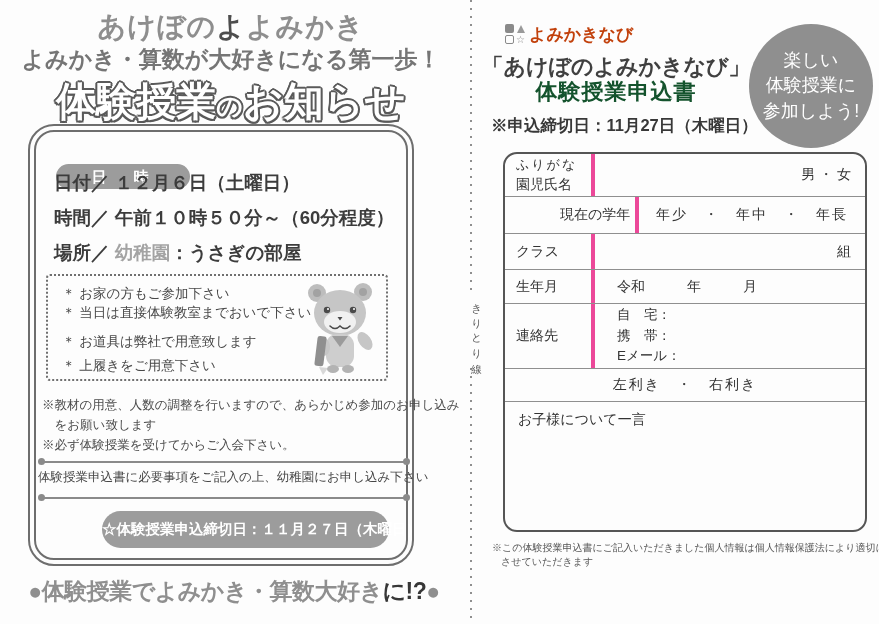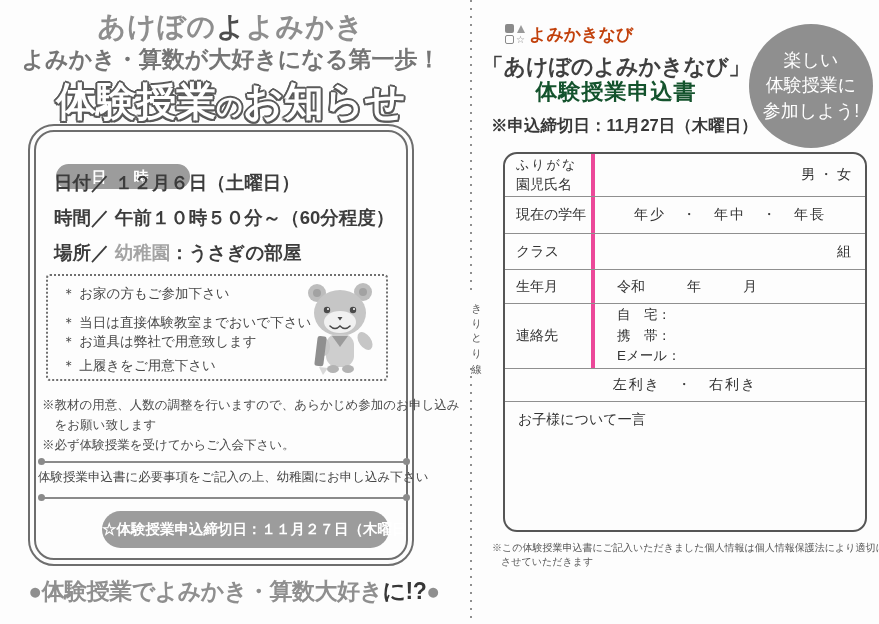--- a/index.html
+++ b/index.html
@@ -26,21 +26,21 @@
     color:#ffffff; font-weight:bold; font-size:15px; text-align:center; line-height:25px; letter-spacing:6px;margin-top:24px; }
 
   .sched { left:54px; width:356px; font-size:18.5px; font-weight:bold; color:#3c3c3c; white-space:nowrap; }
   .sched-date  { top:170px; }
   .sched-time  { top:205px; }
   .sched-place { top:240px; }
   .muted { color:#a3a3a3; }
 
   .dotted-box { left:46px; top:274px; width:342px; height:107px; border:2px dotted #6f6f6f; border-radius:4px; }
   .note-item { position:absolute; left:14px; font-size:13.5px; color:#484848; white-space:nowrap; }
-  .ni0 { top:9px; } .ni1 { top:38px; } .ni2 { top:57px; } .ni3 { top:81px; }
+  .ni0 { top:9px; } .ni1 { top:28px; } .ni2 { top:57px; } .ni3 { top:81px; }
   .bear { position:absolute; right:2px; top:3px; width:82px; height:98px; }
 
   .remark { left:42px; width:370px; font-size:12.5px; color:#4a4a4a; white-space:nowrap; }
   .rm0 { top:397px; } .rm1 { top:417px; } .rm2 { top:437px; }
 
   .sep { left:38px; width:372px; height:7px; }
   .sep1 { top:458px; } .sep2 { top:494px; }
   .sep .line { position:absolute; top:3px; left:4px; right:4px; height:1.5px; background:#8a8a8a; }
   .sep .dot { position:absolute; top:0; width:7px; height:7px; border-radius:50%; background:#8a8a8a; }
   .sep .dl { left:0; } .sep .dr { right:0; }
@@ -72,21 +72,21 @@
   .r-title2 { left:478px; top:77px; width:276px; text-align:center; font-size:22px; font-weight:bold; color:#14532d; letter-spacing:1px; }
   .r-deadline { left:491px; top:115px; font-size:16.5px; font-weight:bold; color:#383838; white-space:nowrap; }
 
   .circle-badge { left:749px; top:24px; width:124px; height:124px; border-radius:50%; background:#8f8f8f;
     color:#ffffff; display:flex; flex-direction:column; align-items:center; justify-content:center;
     font-size:18px; line-height:1.4; text-align:center; }
 
   .form-table { left:503px; top:152px; width:364px; height:380px; border:2px solid #555555; border-radius:14px; overflow:hidden; background:#fdfdfd; }
   .frow { position:relative; display:flex; border-bottom:1px solid #8f8f8f; }
   .frow:last-child { border-bottom:none; }
-  .fr1 { height:43px; } .fr2 { height:37px; } .fr3 { height:36px; } .fr4 { height:34px; }
+  .fr1 { height:43px; } .fr2 { height:37px;padding-left:44px; } .fr3 { height:36px; } .fr4 { height:34px; }
   .fr5 { height:65px; } .fr6 { height:33px; } .fr7 { height:130px; }
   .lbl-cell { width:86px; padding-left:11px; display:flex; flex-direction:column; justify-content:center; font-size:14px; color:#333333; }
   .val-cell { flex:1; display:flex; align-items:center; font-size:14px; color:#333333; }
   .with-div .val-cell { border-left:4px solid #ec4899; }
   .furigana { font-size:13px; letter-spacing:2px; color:#333333; margin-bottom:2px; }
   .v-right  { justify-content:flex-end; padding-right:14px; }
   .v-center { justify-content:center; letter-spacing:2px; }
   .v-left   { padding-left:22px; }
   .contact-lines { padding-left:22px; font-size:13.5px; line-height:1.55; }
   .fullrow-center { flex:1; display:flex; align-items:center; justify-content:center; font-size:14px; letter-spacing:2px; color:#333333; }

